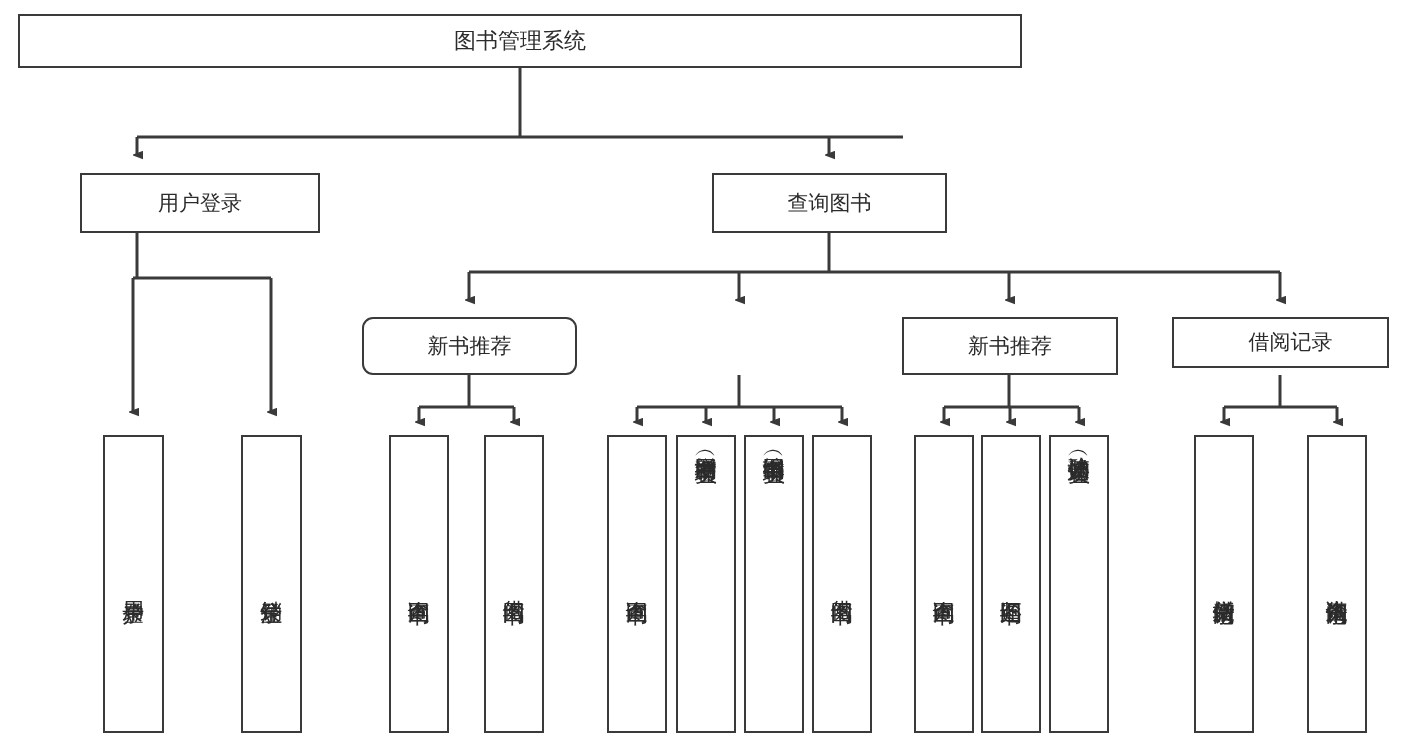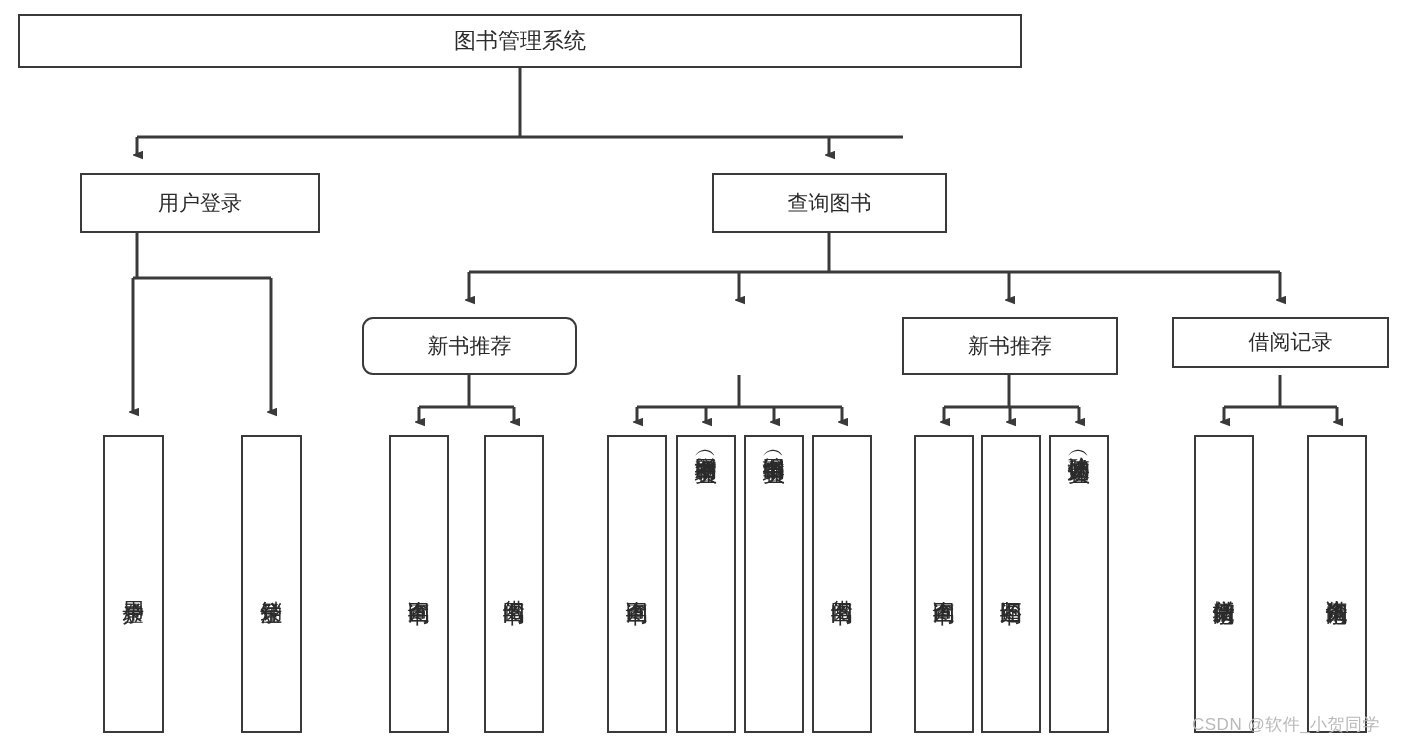--- a/index.html
+++ b/index.html
@@ -206,15 +206,14 @@
   </div>
 
   <div class="node vert centered" style="left:1194px; top:435px; width:60px; height:298px;">
     <span class="label">新增借阅记录</span>
   </div>
 
   <div class="node vert centered" style="left:1307px; top:435px; width:60px; height:298px;">
     <span class="label">查询借阅记录</span>
   </div>
 
-  <div class="watermark">CSDN @软件_小贺同学</div>
 
 </div>
 
 </body></html>

